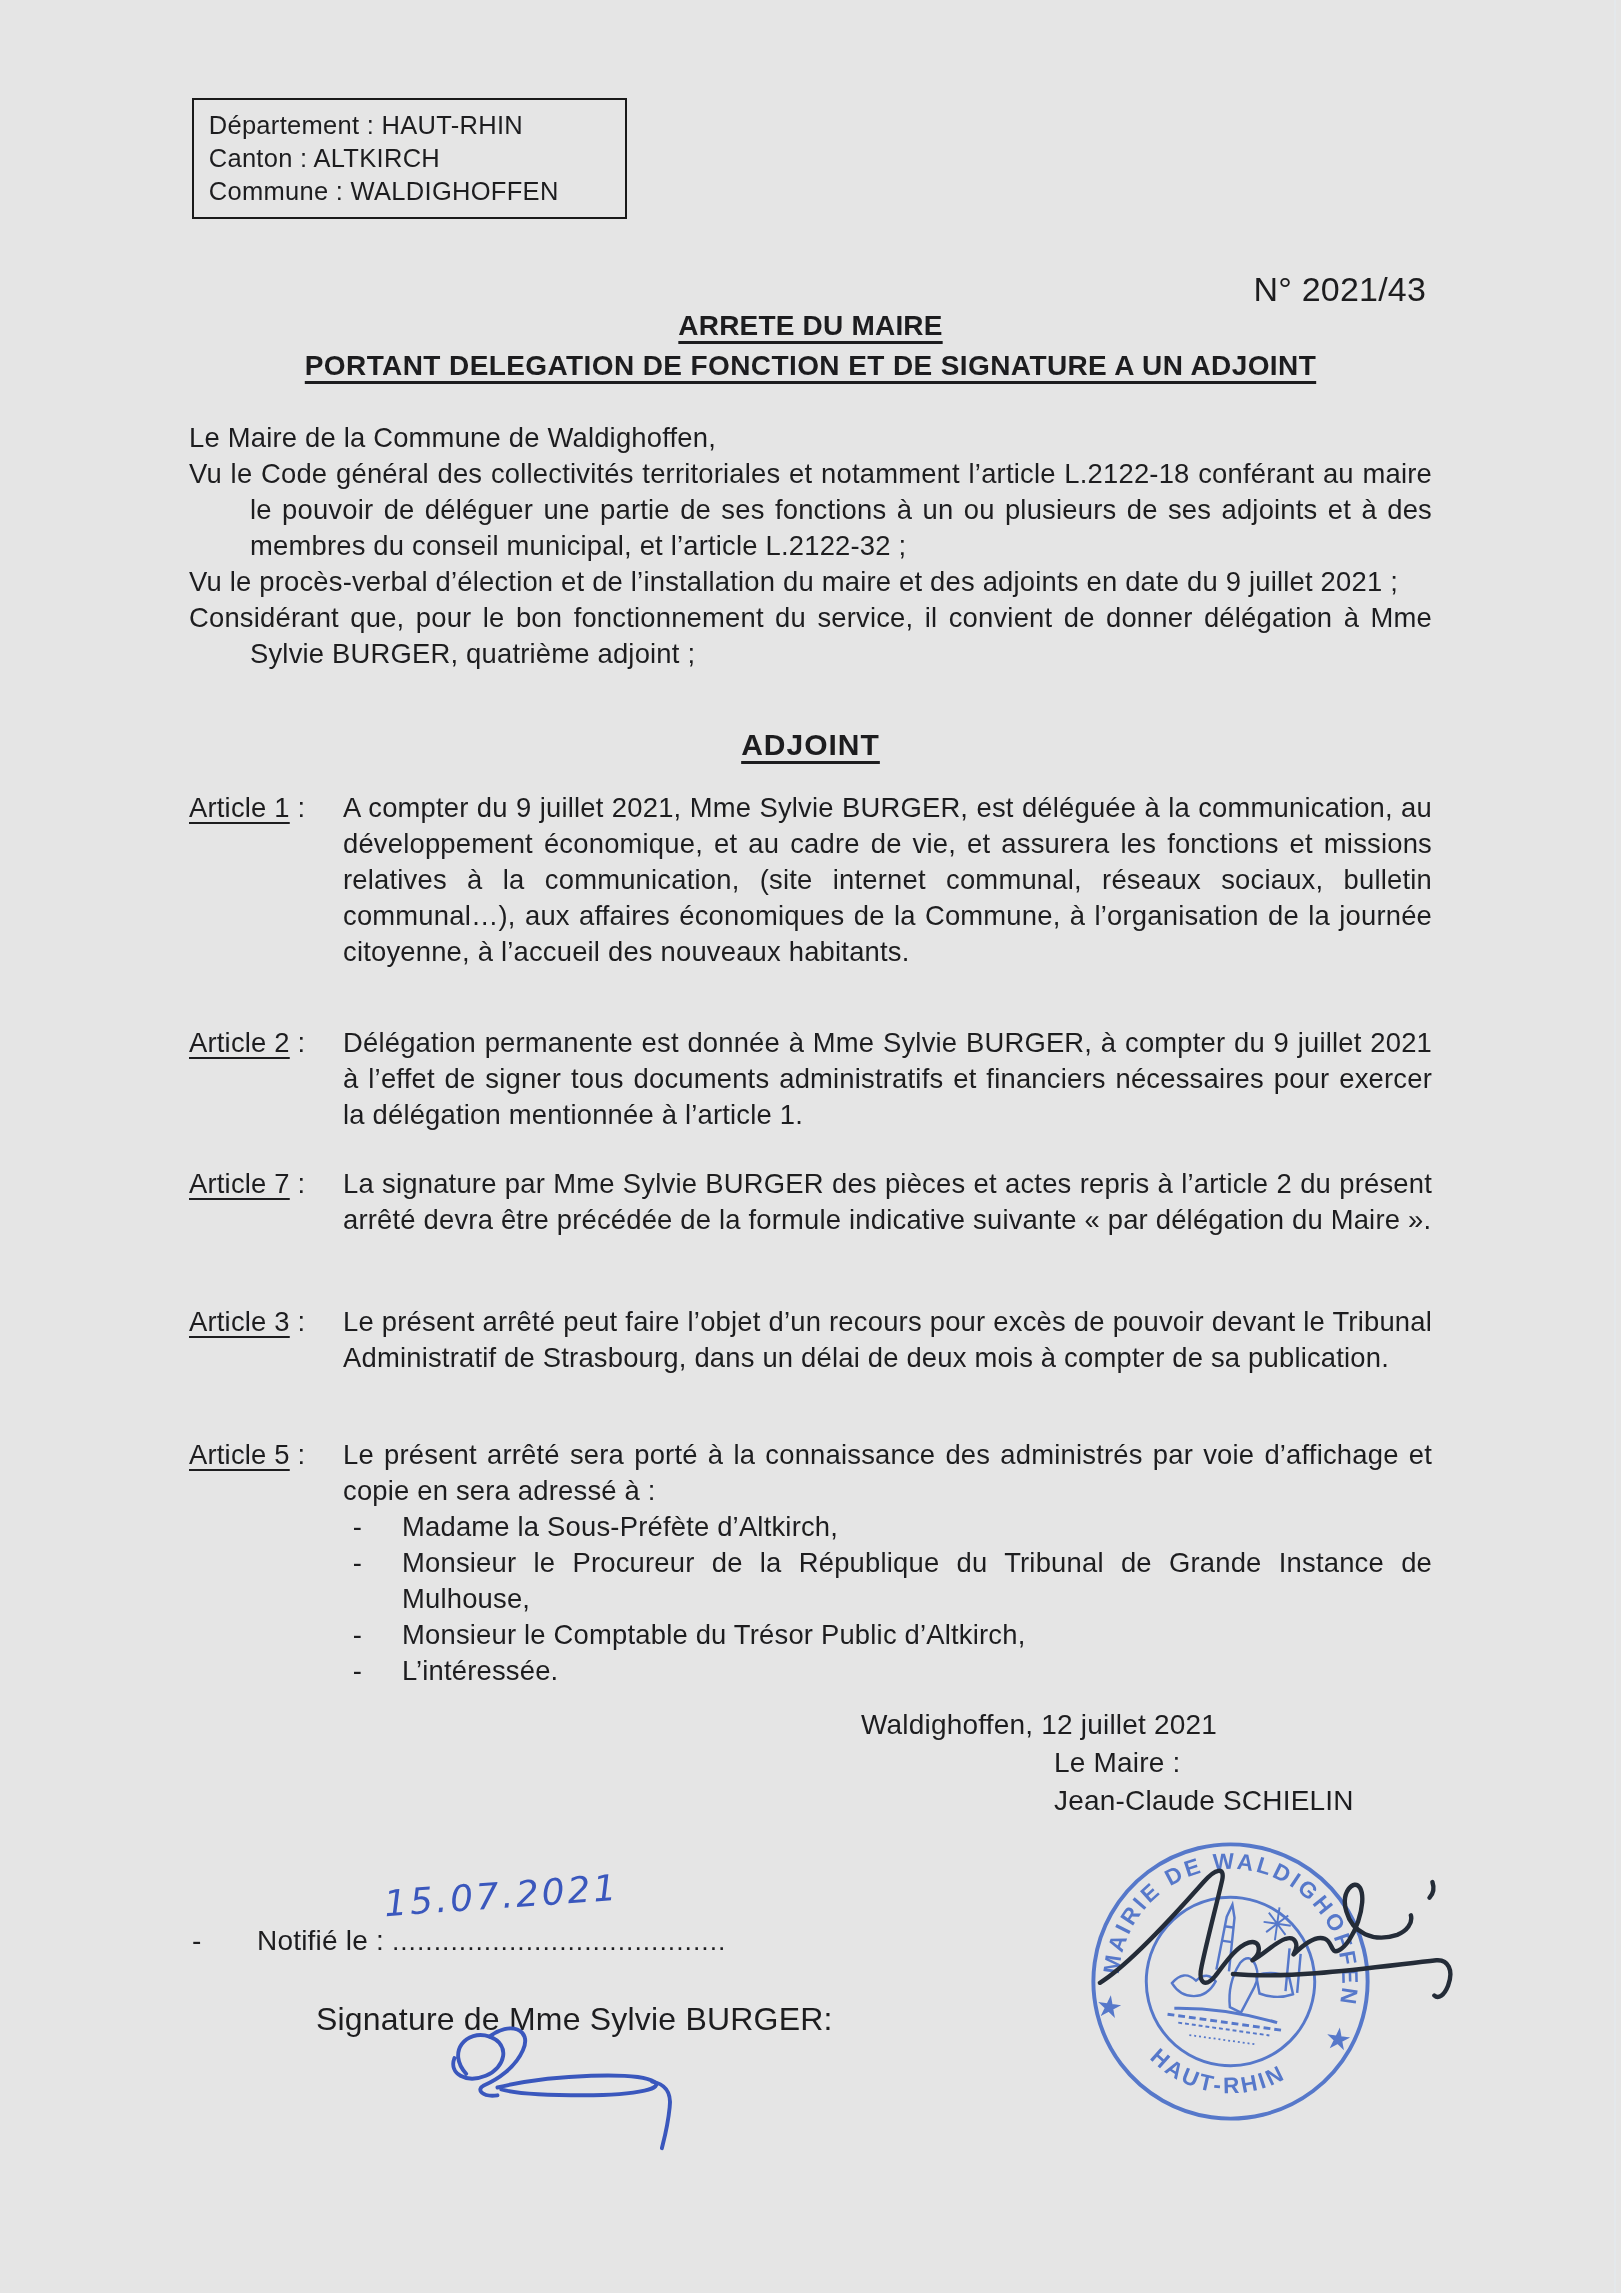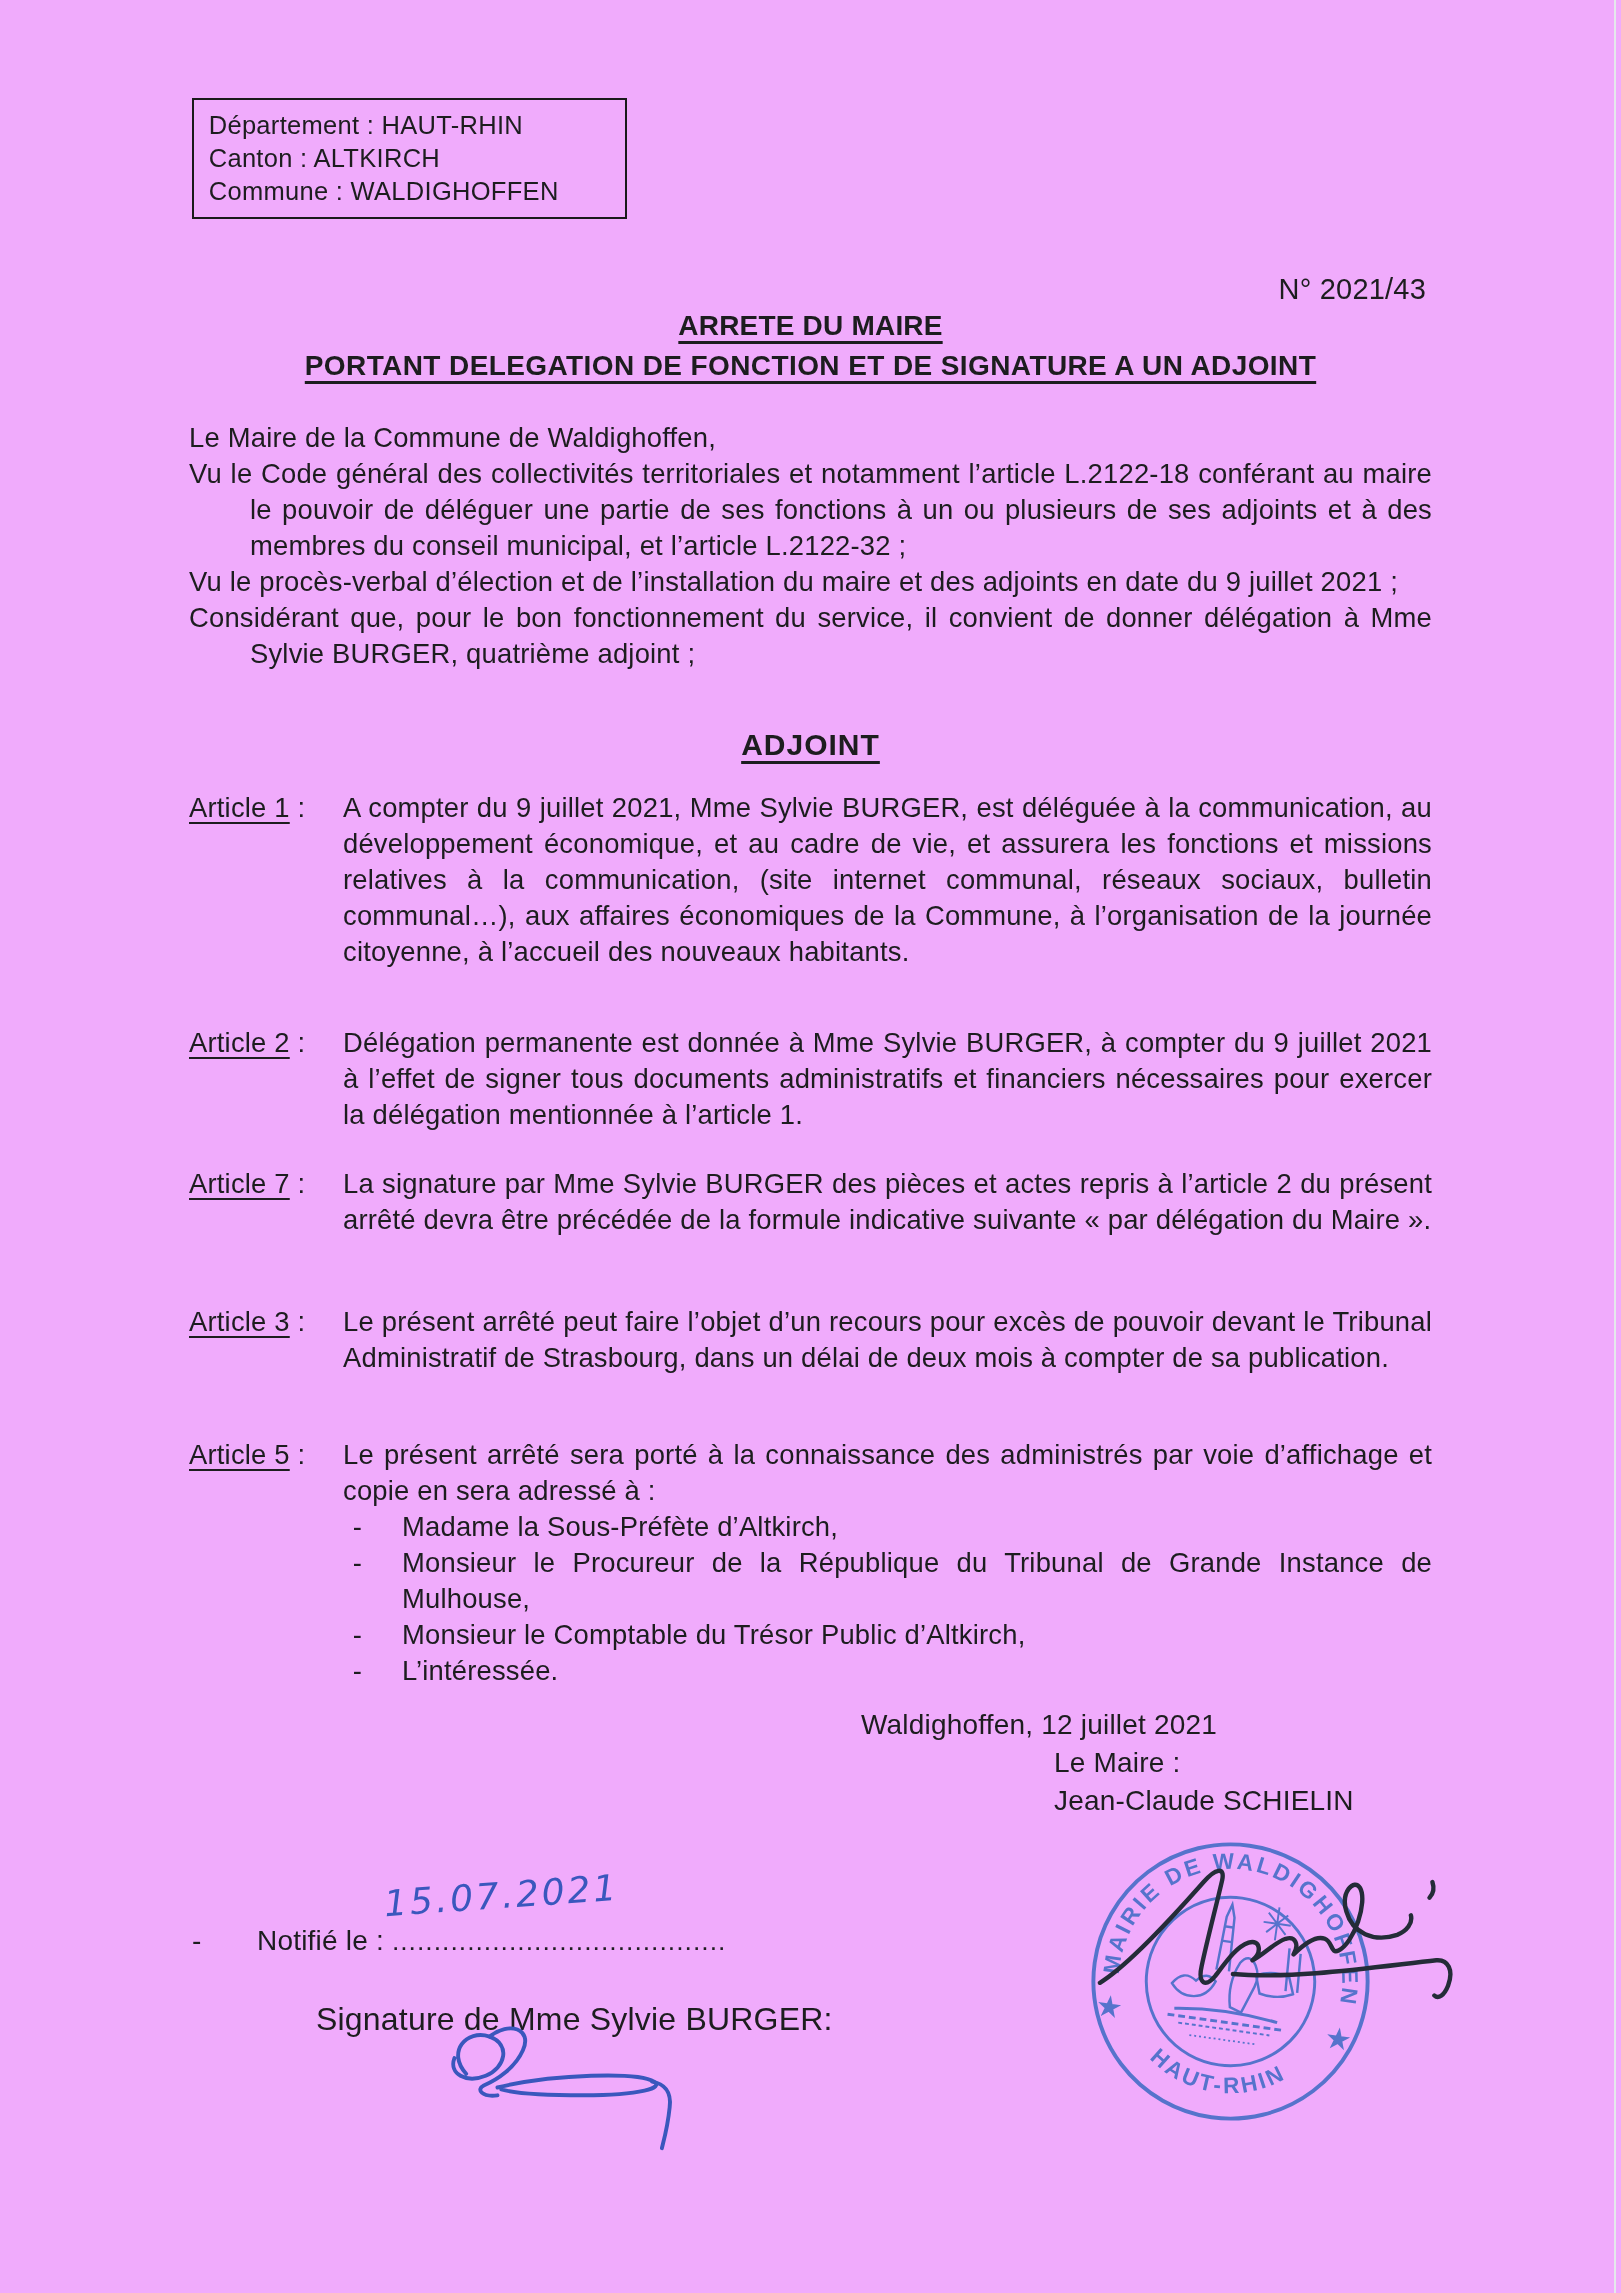--- a/index.html
+++ b/index.html
@@ -4,32 +4,32 @@
 <style>
   :root{
     --ink:#1d1d1f;
     --stamp-blue:#4a6fc8;
     --pen-blue:#3a57bd;
     --sig-dark:#242c38;
   }
   *{margin:0;padding:0;box-sizing:border-box;}
   body{background:#9a9a9a;font-family:"Liberation Sans","DejaVu Sans",sans-serif;}
   .page{
-    position:relative;width:1621px;height:2294px;background:#f0abfc;
+    position:relative;width:1621px;height:2294px;background:#e5e5e5;
     color:var(--ink);overflow:hidden;margin:0 auto;
     font-size:27.4px;line-height:36px;letter-spacing:0.2px;
   }
   .scan-edge{position:absolute;right:4.9px;top:0;bottom:0;width:2px;background:#e4e8eb;}
 
   .header-box{
     position:absolute;left:192px;top:98px;width:435px;
     border:2.9px solid #1a1a1a;padding:8.8px 14.7px;
     font-size:25.5px;line-height:33px;letter-spacing:0.3px;
   }
-  .doc-number{position:absolute;top:271px;right:195px;font-size:29px;}
+  .doc-number{position:absolute;top:271px;right:195px;font-size:34px;}
   .title{position:absolute;left:189px;width:1243px;text-align:center;
     font-weight:bold;font-size:28px;
     text-decoration:underline;text-decoration-thickness:2.5px;text-underline-offset:5.9px;}
   .t1{top:308px;}
   .t2{top:348px;letter-spacing:0.4px;}
 
   .preamble{position:absolute;left:189px;top:420px;width:1243px;}
   .preamble p{text-align:justify;}
   .hang{padding-left:61px;text-indent:-61px;}
 

